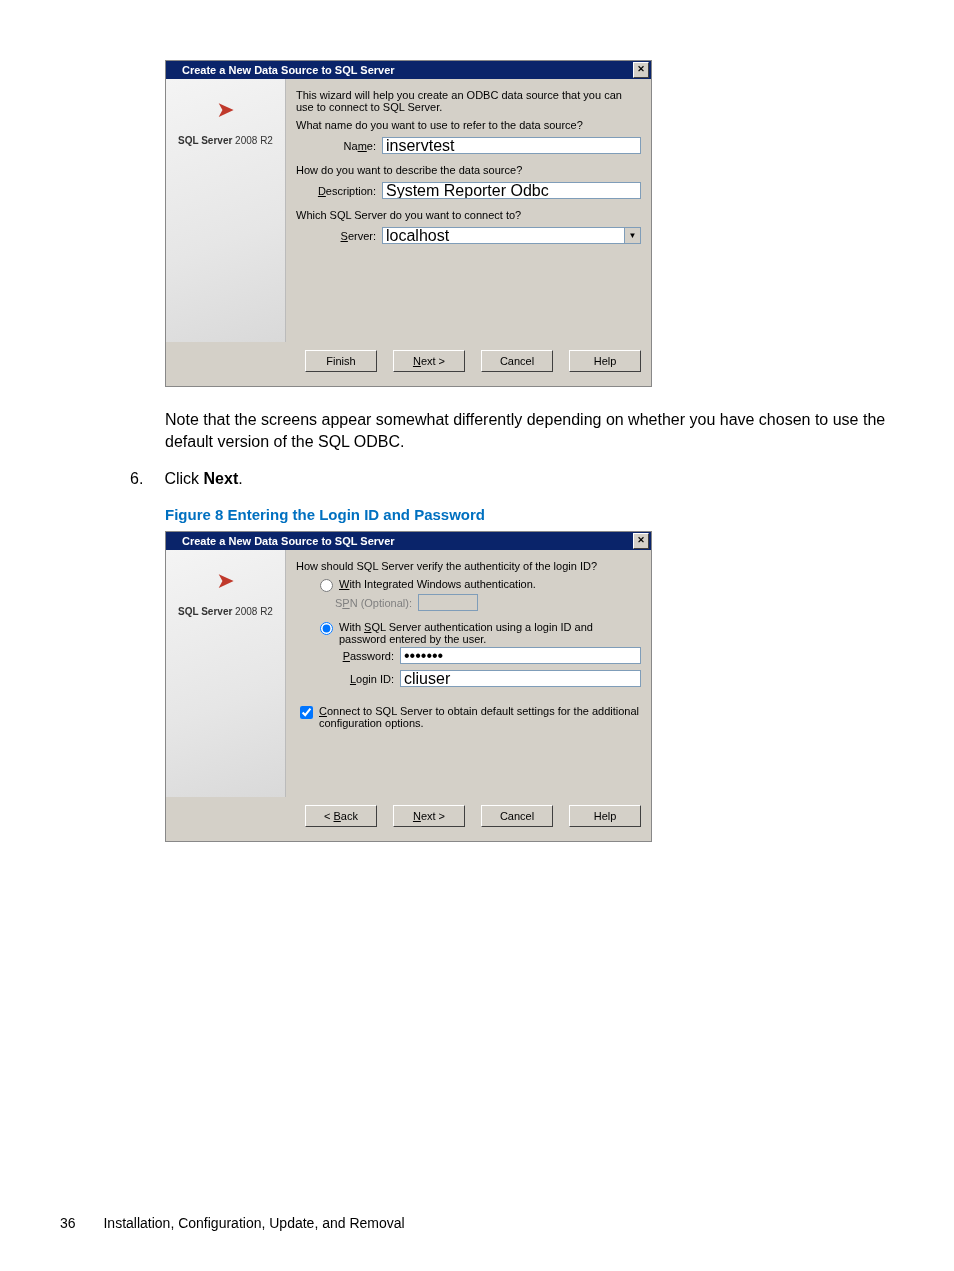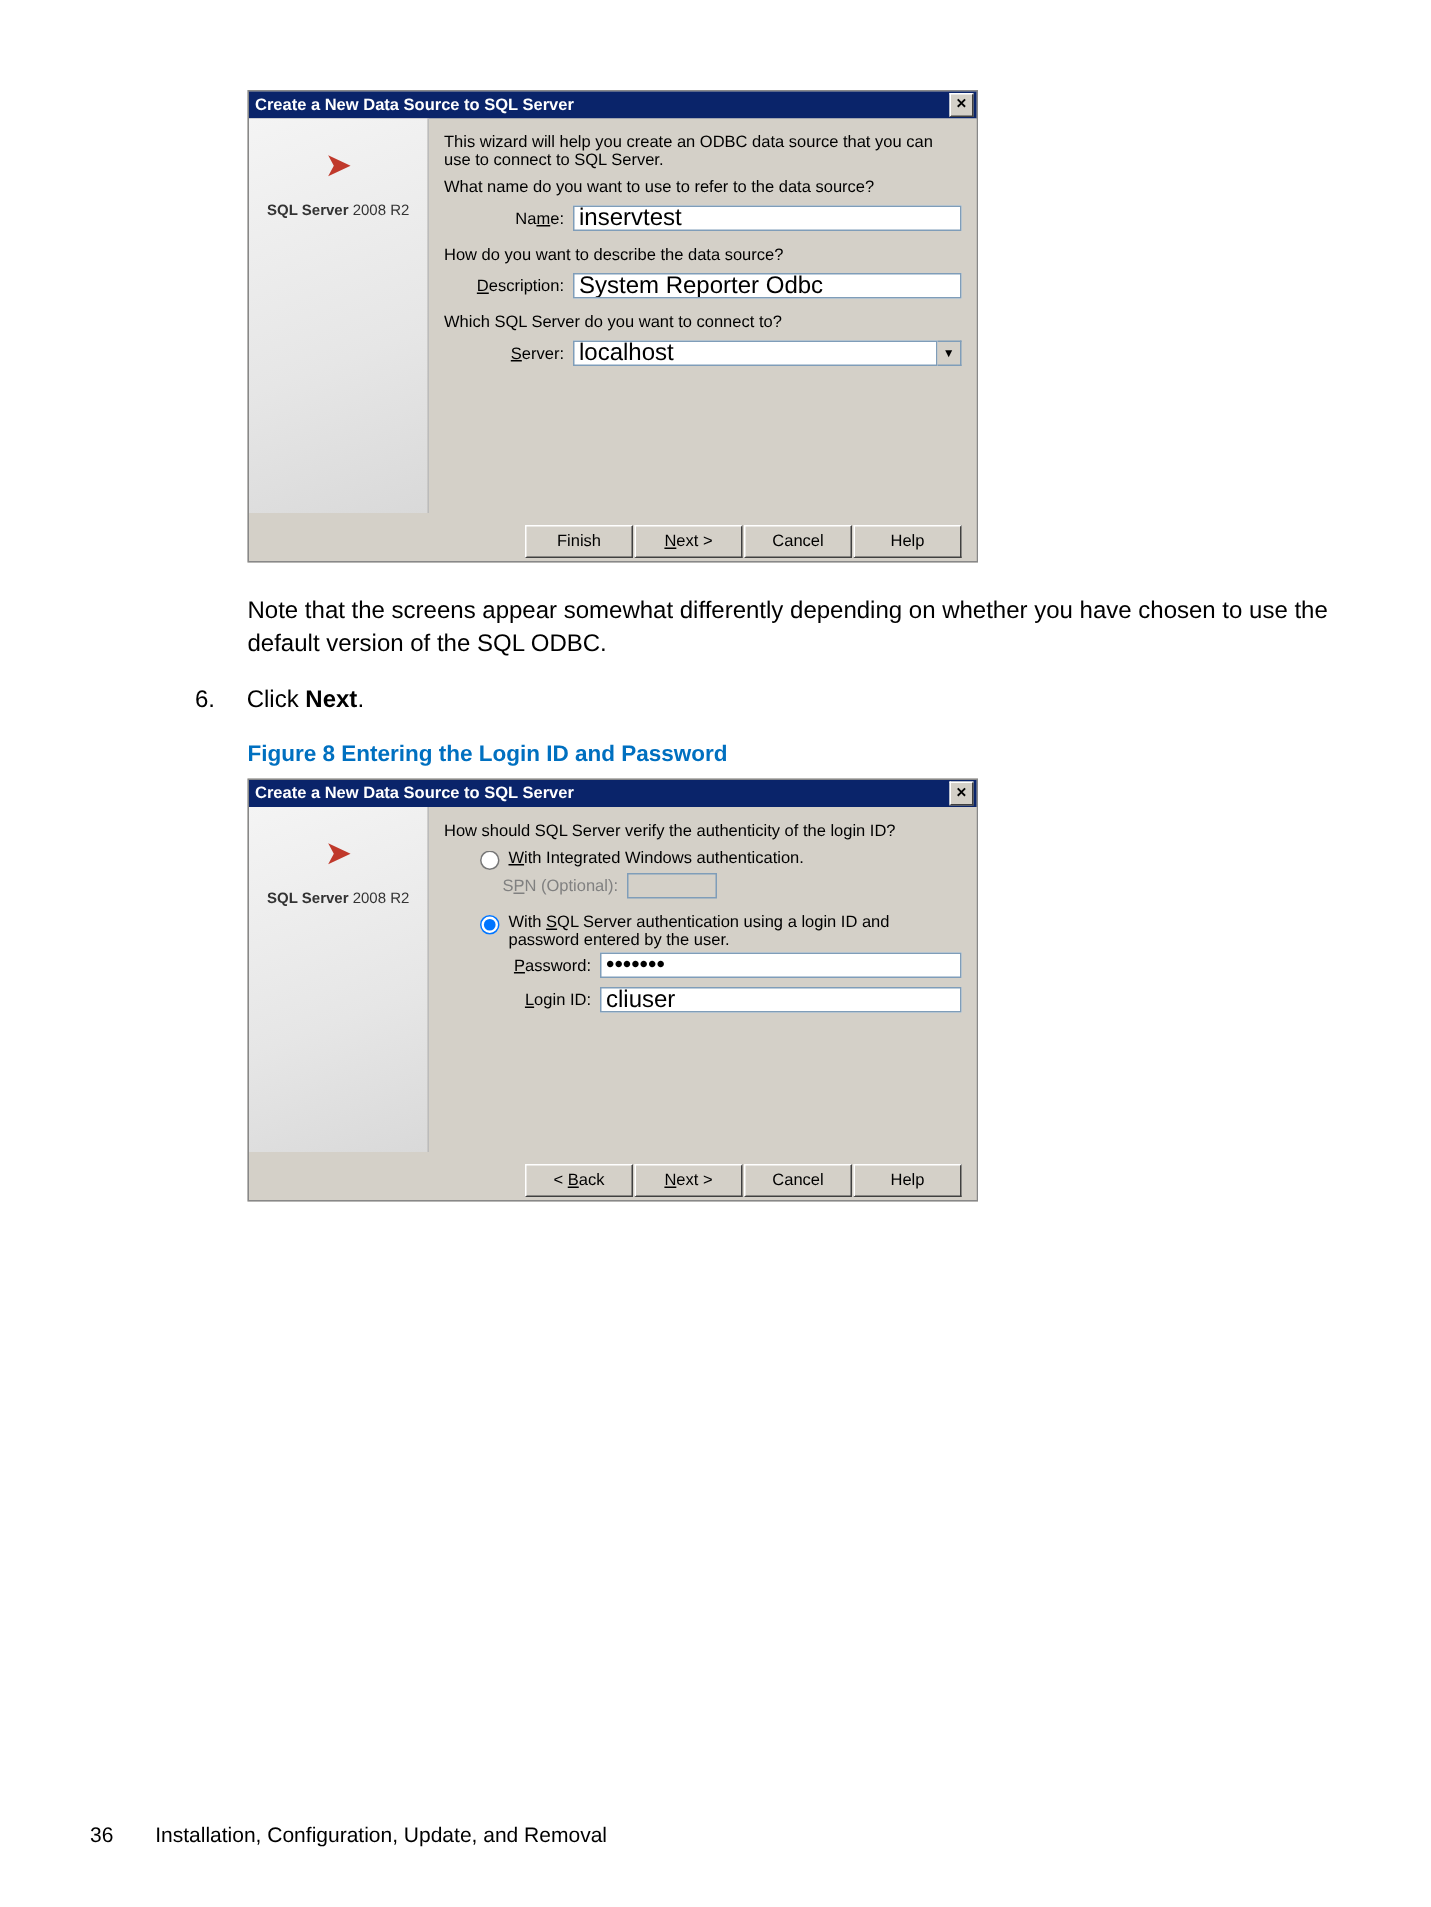--- a/index.html
+++ b/index.html
@@ -31,21 +31,21 @@
     font-family: Tahoma, Arial, sans-serif;
     font-size: 11px;
   }
   .titlebar {
     background: #0a246a;
     color: #fff;
     font-weight: bold;
     font-size: 11px;
     height: 18px;
     line-height: 18px;
-    padding: 0 2px 0 4px;
+    padding: 0 2px 0 16px;
     display: flex;
     justify-content: space-between;
     align-items: center;
   }
   .titlebar .close {
     width: 14px;
     height: 14px;
     background: #d4d0c8;
     border: 1px solid #fff;
     border-right-color: #404040;
@@ -131,24 +131,24 @@
     margin: 4px 0 2px 0;
     font-size: 11px;
   }
   .radio-row input, .chk-row input {
     margin: 1px 6px 0 4px;
   }
   .indent { margin-left: 20px; }
   .indent2 { margin-left: 38px; }
   .disabled-label { color: #808080; }
   .button-row {
-    padding: 8px 10px 2px 0;
+    padding: 8px 10px 14px 0;
     display: flex;
     justify-content: flex-end;
-    gap: 1px;
+    gap: 16px;
     background: #d4d0c8;
   }
   .button-row.full { padding-left: 10px; }
   .win-btn {
     width: 72px;
     height: 22px;
     background: #d4d0c8;
     border: 1px solid #404040;
     border-top-color: #fff;
     border-left-color: #fff;
@@ -258,20 +258,24 @@
           <span>With <u class="acc">S</u>QL Server authentication using a login ID and password entered by the user.</span>
         </div>
         <div class="row indent2">
           <div class="lbl" style="width:60px"><u class="acc">P</u>assword:</div>
           <input type="text" value="•••••••" style="">
         </div>
         <div class="row indent2" style="margin-top:6px">
           <div class="lbl" style="width:60px"><u class="acc">L</u>ogin ID:</div>
           <input type="text" value="cliuser" style="">
         </div>
+        <div class="chk-row" style="margin-top:18px">
+          <input type="checkbox" checked="" style="">
+          <span><u class="acc">C</u>onnect to SQL Server to obtain default settings for the additional configuration options.</span>
+        </div>
         <div style="height:60px"></div>
       </div>
     </div>
     <div class="button-row full">
       <button class="win-btn">&lt; <u class="acc">B</u>ack</button>
       <button class="win-btn"><u class="acc">N</u>ext &gt;</button>
       <button class="win-btn">Cancel</button>
       <button class="win-btn">Help</button>
     </div>
   </div>

